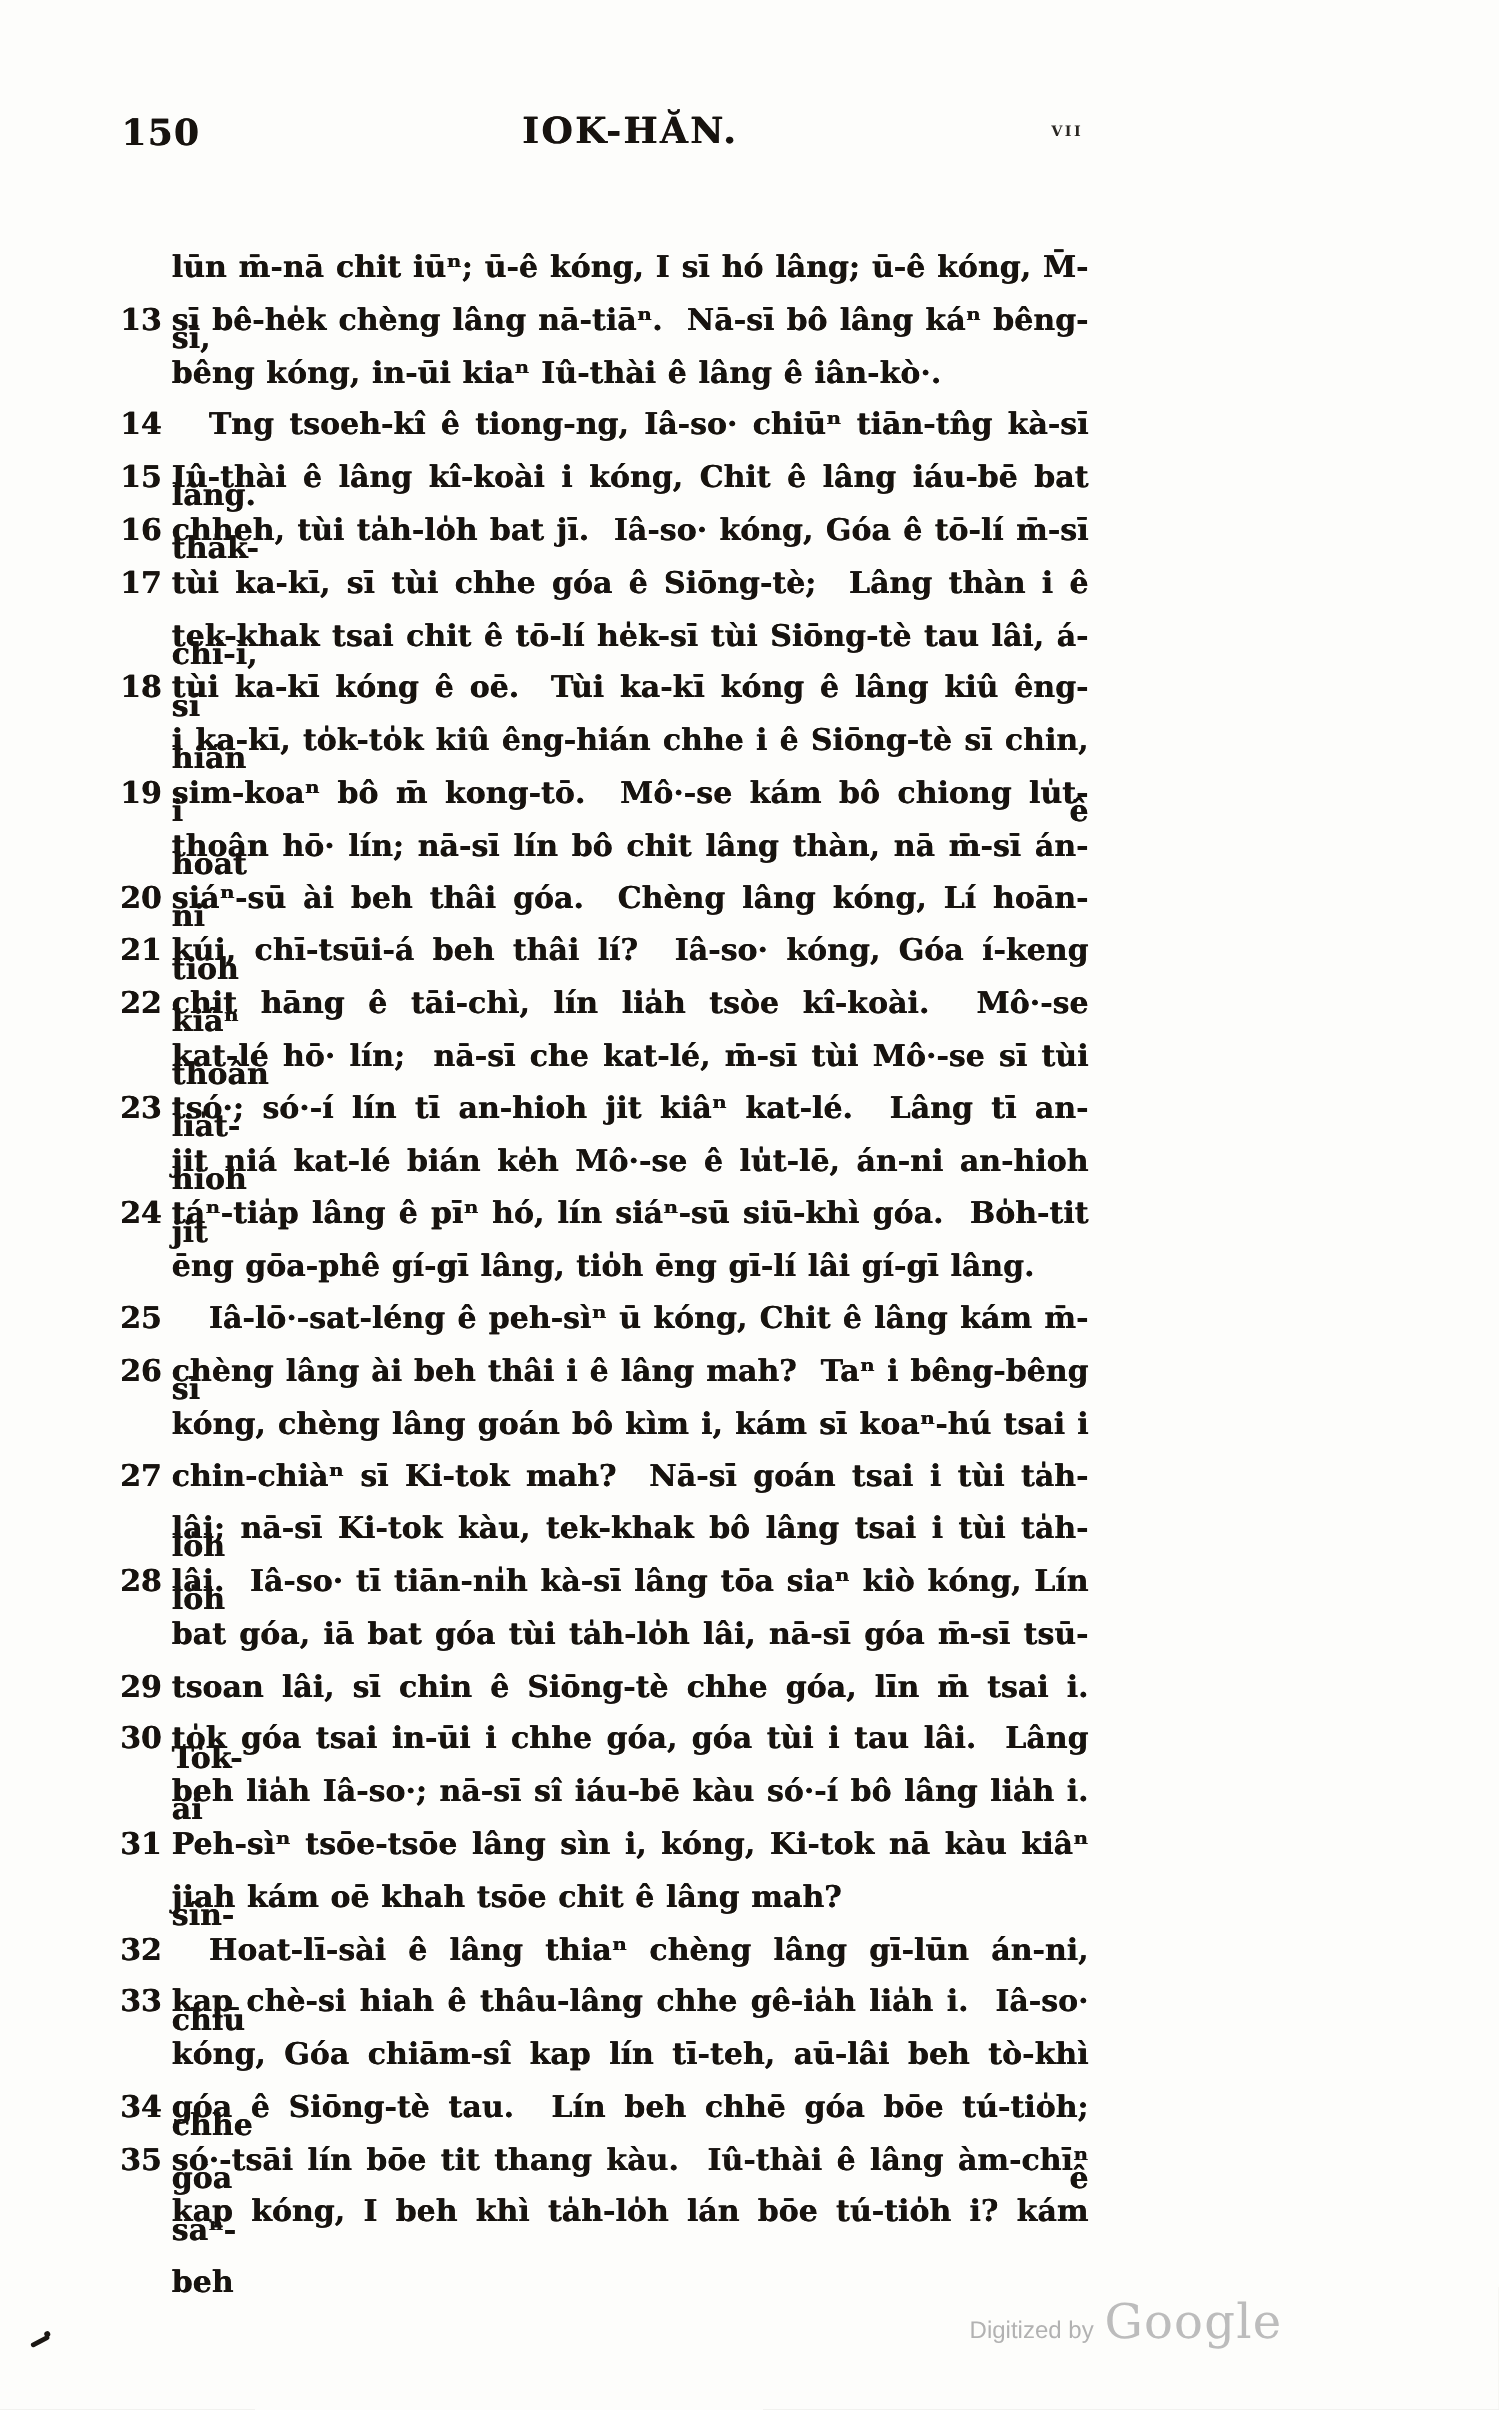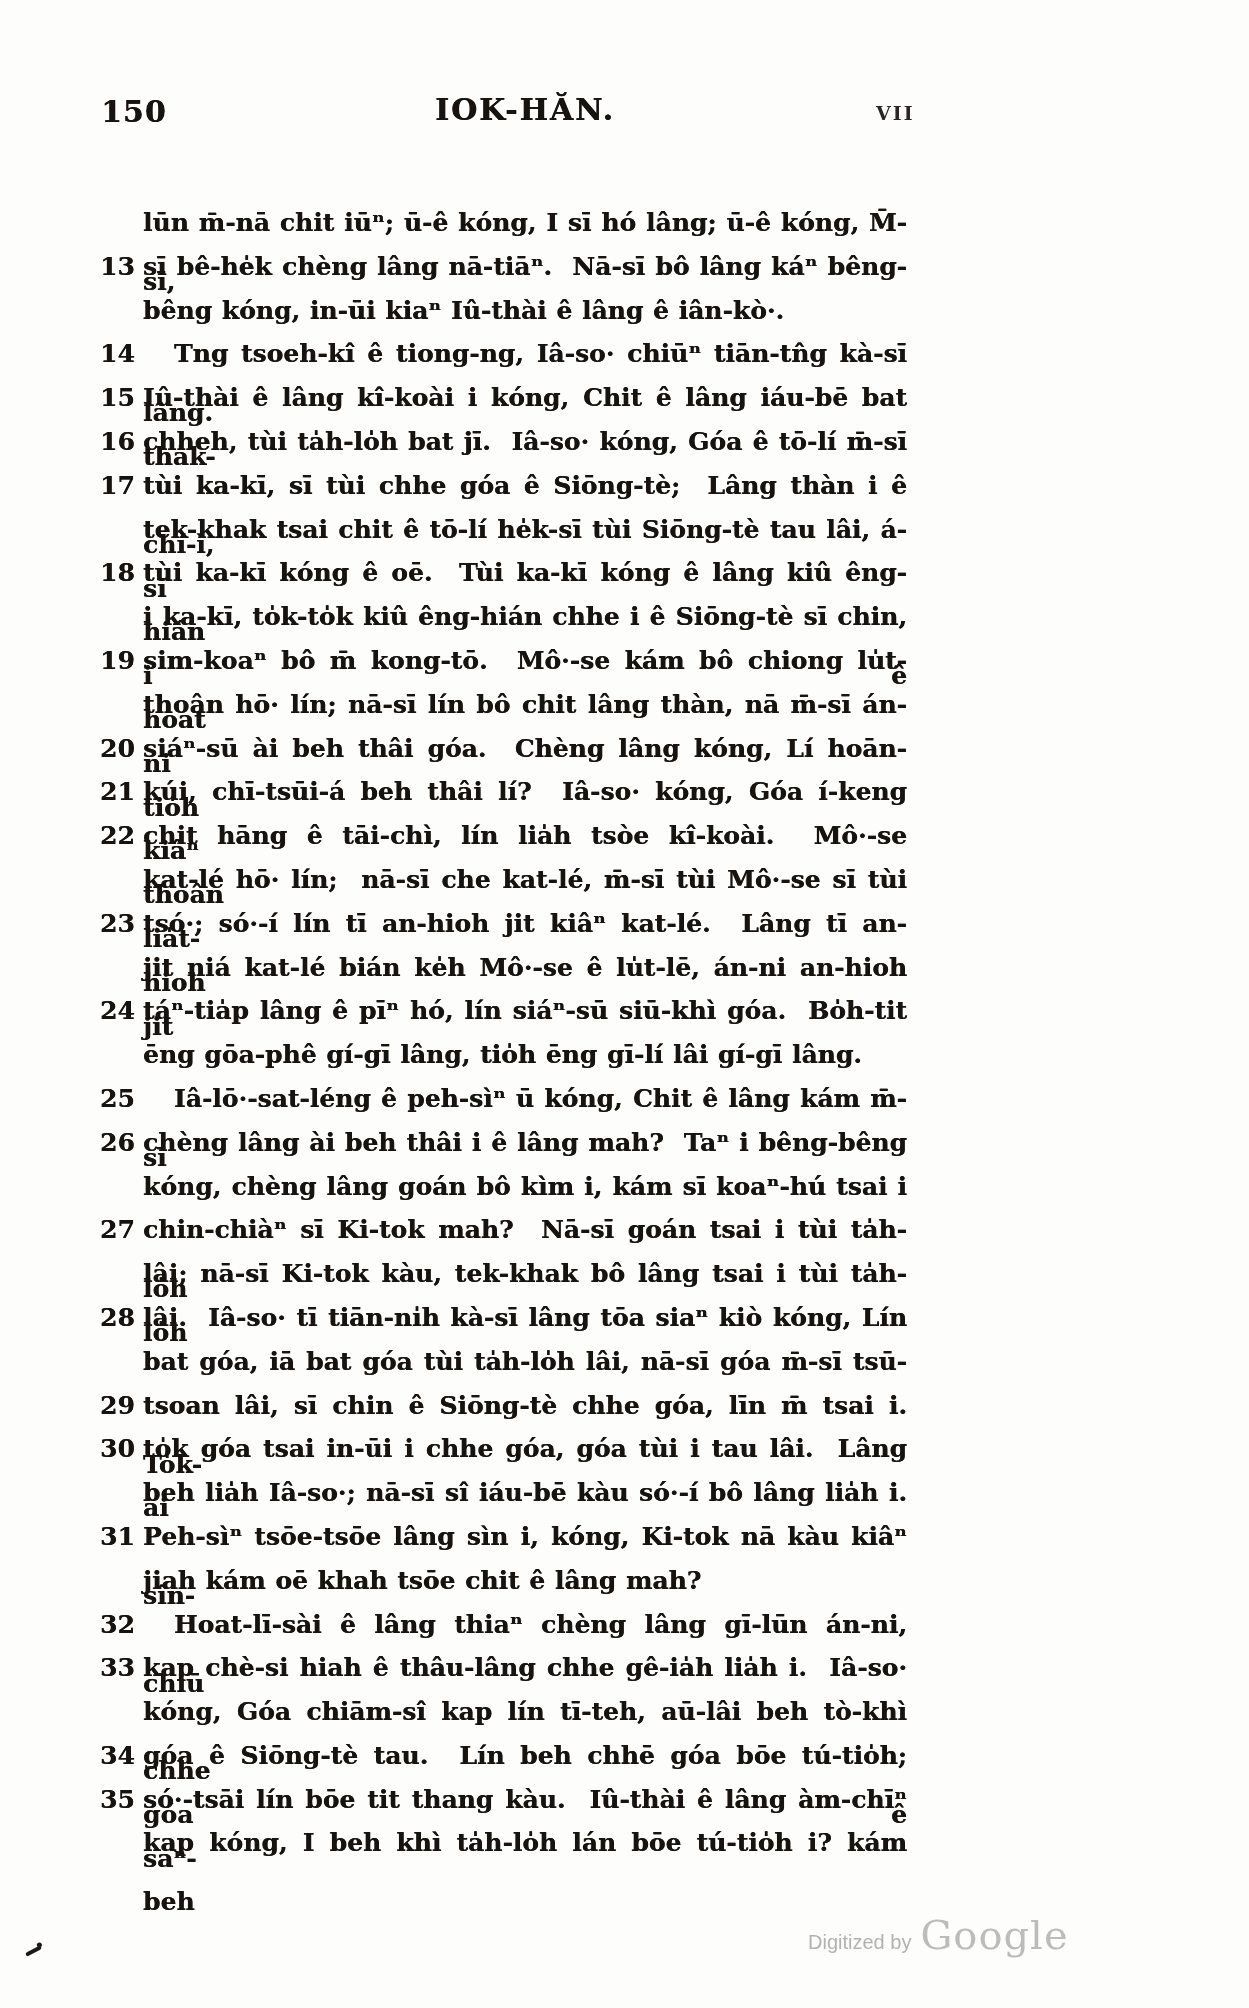--- a/index.html
+++ b/index.html
@@ -17,21 +17,21 @@
     font-size:30px;font-weight:700;letter-spacing:1px;
     text-shadow:0.4px 0 0 currentColor;
   }
   .header-title{
     position:absolute;left:143px;top:92px;width:764px;
     text-align:center;font-size:30px;font-weight:700;letter-spacing:2px;
     text-shadow:0.5px 0 0 currentColor;
   }
   .header-folio{
     position:absolute;left:876px;top:102px;
-    font-size:19px;font-weight:700;letter-spacing:2px;color:#2a2622;
+    font-size:12px;font-weight:700;letter-spacing:2px;color:#2a2622;
   }
   
   .text-block{
     position:absolute;left:143px;top:193px;width:764px;
   }
   .row{
     position:relative;height:43.8px;line-height:59px;
     font-size:25px;font-weight:700;
     text-shadow:0.35px 0 0 currentColor;
   }

